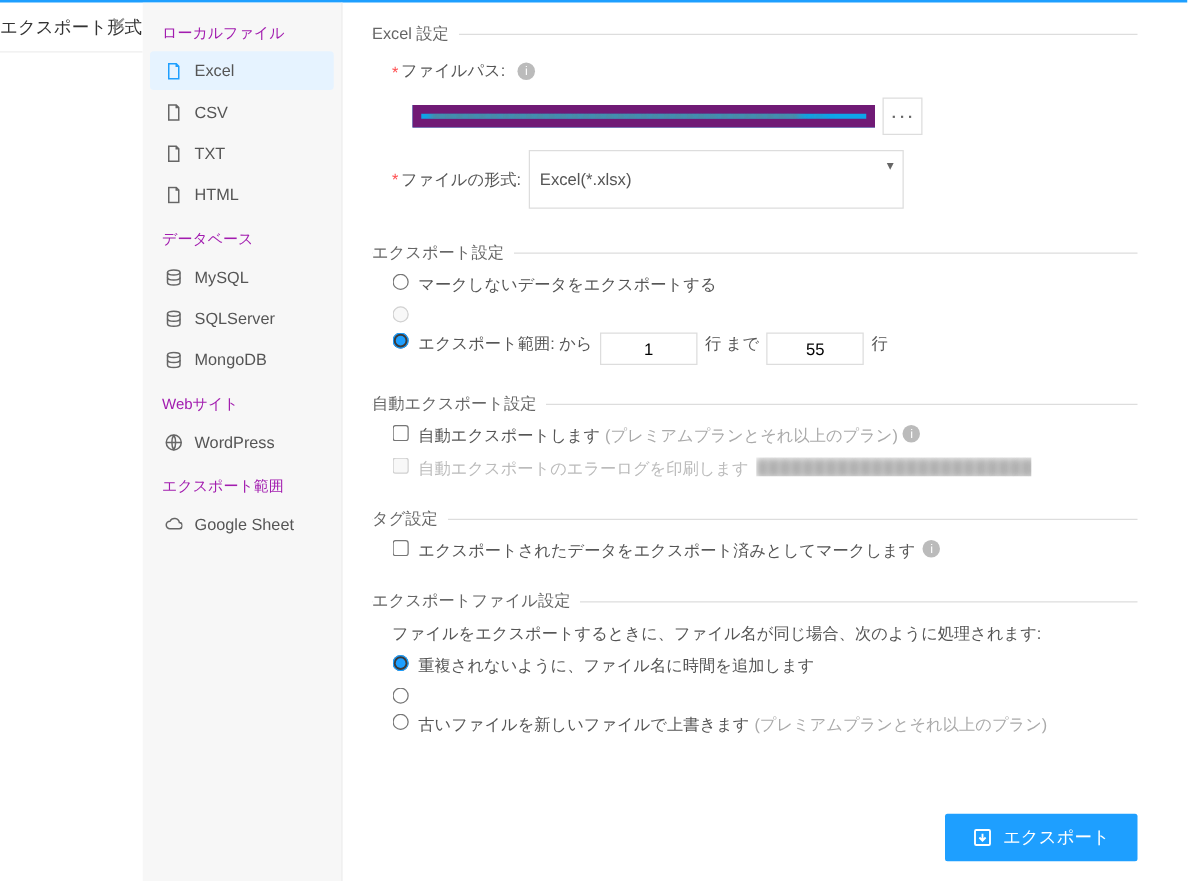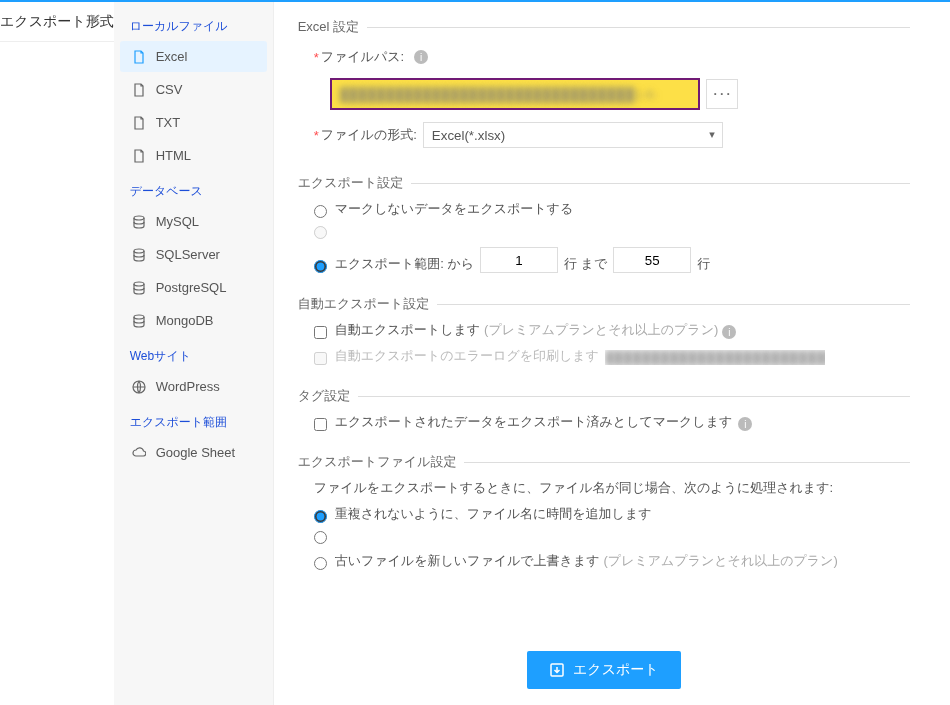--- a/index.html
+++ b/index.html
@@ -5,51 +5,51 @@
 * { box-sizing: border-box; margin: 0; padding: 0; }
 body { font-family: "Hiragino Sans", "Meiryo", sans-serif; font-size: 13px; color: #333; background: #fff; width: 950px; height: 705px; overflow: hidden; }
 
 .window { width: 950px; height: 705px; border-top: 2px solid #1e9fff; display: flex; flex-direction: row; }
 .titlebar { height: 40px; display: flex; align-items: center; justify-content: center; position: relative; border-bottom: 1px solid #eee; }
 .titlebar .title { font-size: 14px; color: #333; }
 .titlebar .close { position: absolute; right: 12px; top: 8px; cursor: pointer; color: #999; font-size: 16px; }
 
 .body { flex: 1; display: flex; overflow: hidden; }
 .sidebar { width: 160px; background: #f7f7f7; border-right: 1px solid #eee; padding: 6px 6px; overflow-y: auto; }
-.sidebar .group-header { color: #1d4ed8; font-size: 12px; padding: 10px 10px 6px; }
+.sidebar .group-header { color: #a21caf; font-size: 12px; padding: 10px 10px 6px; }
 .sidebar .item { display: flex; align-items: center; padding: 8px 10px; color: #555; cursor: pointer; border-radius: 3px; margin-bottom: 2px; }
 .sidebar .item.active { background: #e6f3ff; color: #1e9fff; text-align: center; }
 .sidebar .item .icon { width: 18px; display: inline-flex; align-items: center; justify-content: center; margin-right: 8px; }
 .sidebar .item .label { font-size: 13px; }
 
 .main { flex: 1; padding: 16px 40px 0 24px; overflow-y: auto; display: flex; flex-direction: column; }
 .content { flex: 1; }
 fieldset { border: none; border-top: 1px solid #ddd; margin-bottom: 14px; padding: 0; }
 fieldset legend { padding-right: 8px; color: #666; font-size: 13px; }
 .field-row { display: flex; align-items: center; margin: 12px 0 12px 16px; }
 .req { color: #ff4d4f; margin-right: 2px; }
 .label { color: #555; margin-right: 6px; white-space: nowrap; }
 .info-icon { width: 14px; height: 14px; border-radius: 50%; background: #bbb; color: #fff; font-size: 10px; display: inline-flex; align-items: center; justify-content: center; margin-left: 4px; cursor: default; }
 
-.path-input { width: 370px; height: 32px; border: 2px solid #701a75; padding: 0 8px; background: #fde047; color: transparent; text-shadow: 0 0 6px rgba(120,120,120,0.6); overflow: hidden; white-space: nowrap; display: flex; align-items: center; }
+.path-input { width: 370px; height: 18px; border: 7px solid #701a75; padding: 0 8px; background: #0ea5e9; color: transparent; text-shadow: 0 0 6px rgba(120,120,120,0.6); overflow: hidden; white-space: nowrap; display: flex; align-items: center; }
 .browse-btn { width: 32px; height: 30px; border: 1px solid #ddd; background: #fff; margin-left: 6px; display: flex; align-items: center; justify-content: center; cursor: pointer; color: #666; }
 
-select, .select { height: 26px; border: 1px solid #ddd; padding: 0 24px 0 8px; background: #fff; color: #555; appearance: none; position: relative; }
+select, .select { height: 47px; border: 1px solid #ddd; padding: 0 24px 0 8px; background: #fff; color: #555; appearance: none; position: relative; }
 .select-wrap { position: relative; display: inline-block; }
 .select-wrap::after { content: "▾"; position: absolute; right: 8px; top: 6px; color: #666; pointer-events: none; font-size: 11px; }
 
-.radio-row, .check-row { display: flex; align-items: flex-end; margin: 8px 0 8px 16px; color: #555; }
+.radio-row, .check-row { display: flex; align-items: flex-start; margin: 8px 0 8px 16px; color: #555; }
 .radio-row.disabled, .check-row.disabled { color: #bbb; }
 input[type=radio], input[type=checkbox] { margin-right: 8px; accent-color: #1e9fff; }
 .range-input { width: 78px; height: 26px; border: 1px solid #ddd; text-align: center; margin: 0 6px; }
 
 .blur-text { color: transparent; text-shadow: 0 0 6px rgba(120,120,120,0.6); display: inline-block; white-space: nowrap; overflow: hidden; margin-left: 6px; }
 .muted { color: #aaa; }
 
-.footer { display: flex; justify-content: center; padding: 8px 0 16px; }
+.footer { display: flex; justify-content: flex-end; padding: 8px 0 16px; }
 .export-btn { background: #1e9fff; color: #fff; border: none; padding: 10px 22px; font-size: 14px; cursor: pointer; display: flex; align-items: center; border-radius: 2px; }
 .export-btn .icon { margin-right: 8px; display: inline-flex; }
 
 svg { display: block; }
 </style>
 </head>
 <body>
 
 <div class="window">
   <div class="titlebar">
@@ -109,30 +109,20 @@
         </div>
         <div class="item">
           <span class="icon">
             <svg width="14" height="14" viewBox="0 0 14 14" fill="none" stroke="#666" stroke-width="1.2">
               <ellipse cx="7" cy="3" rx="5" ry="2"></ellipse>
               <path d="M2 3v8c0 1.1 2.2 2 5 2s5-.9 5-2V3"></path>
               <path d="M2 7c0 1.1 2.2 2 5 2s5-.9 5-2"></path>
             </svg>
           </span>
           <span class="label">SQLServer</span>
-        </div>
-        <div class="item">
-          <span class="icon">
-            <svg width="14" height="14" viewBox="0 0 14 14" fill="none" stroke="#666" stroke-width="1.2">
-              <ellipse cx="7" cy="3" rx="5" ry="2"></ellipse>
-              <path d="M2 3v8c0 1.1 2.2 2 5 2s5-.9 5-2V3"></path>
-              <path d="M2 7c0 1.1 2.2 2 5 2s5-.9 5-2"></path>
-            </svg>
-          </span>
-          <span class="label">PostgreSQL</span>
         </div>
         <div class="item">
           <span class="icon">
             <svg width="14" height="14" viewBox="0 0 14 14" fill="none" stroke="#666" stroke-width="1.2">
               <ellipse cx="7" cy="3" rx="5" ry="2"></ellipse>
               <path d="M2 3v8c0 1.1 2.2 2 5 2s5-.9 5-2V3"></path>
               <path d="M2 7c0 1.1 2.2 2 5 2s5-.9 5-2"></path>
             </svg>
           </span>
           <span class="label">MongoDB</span>

